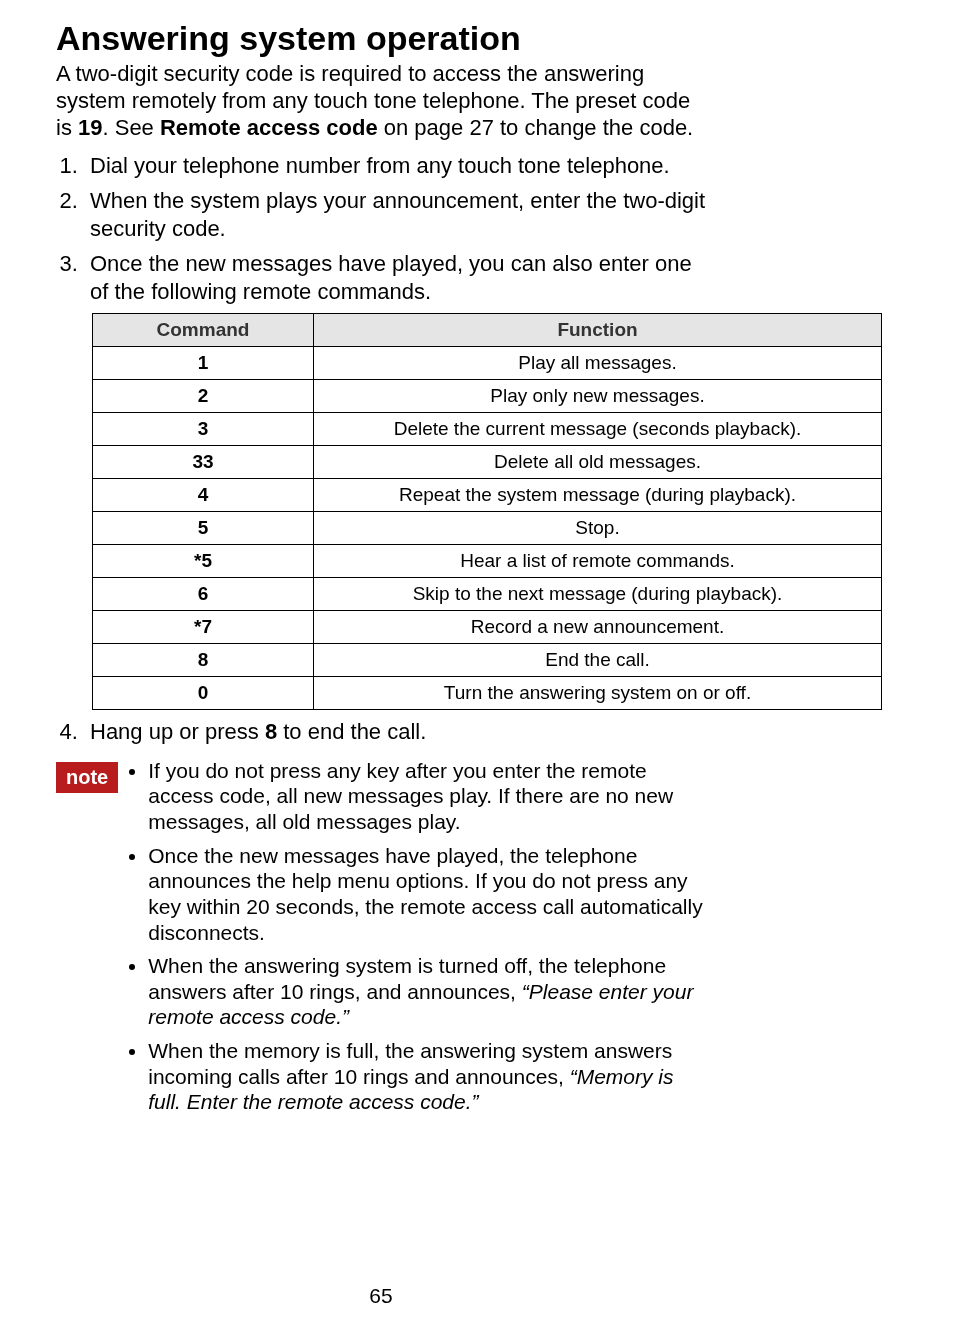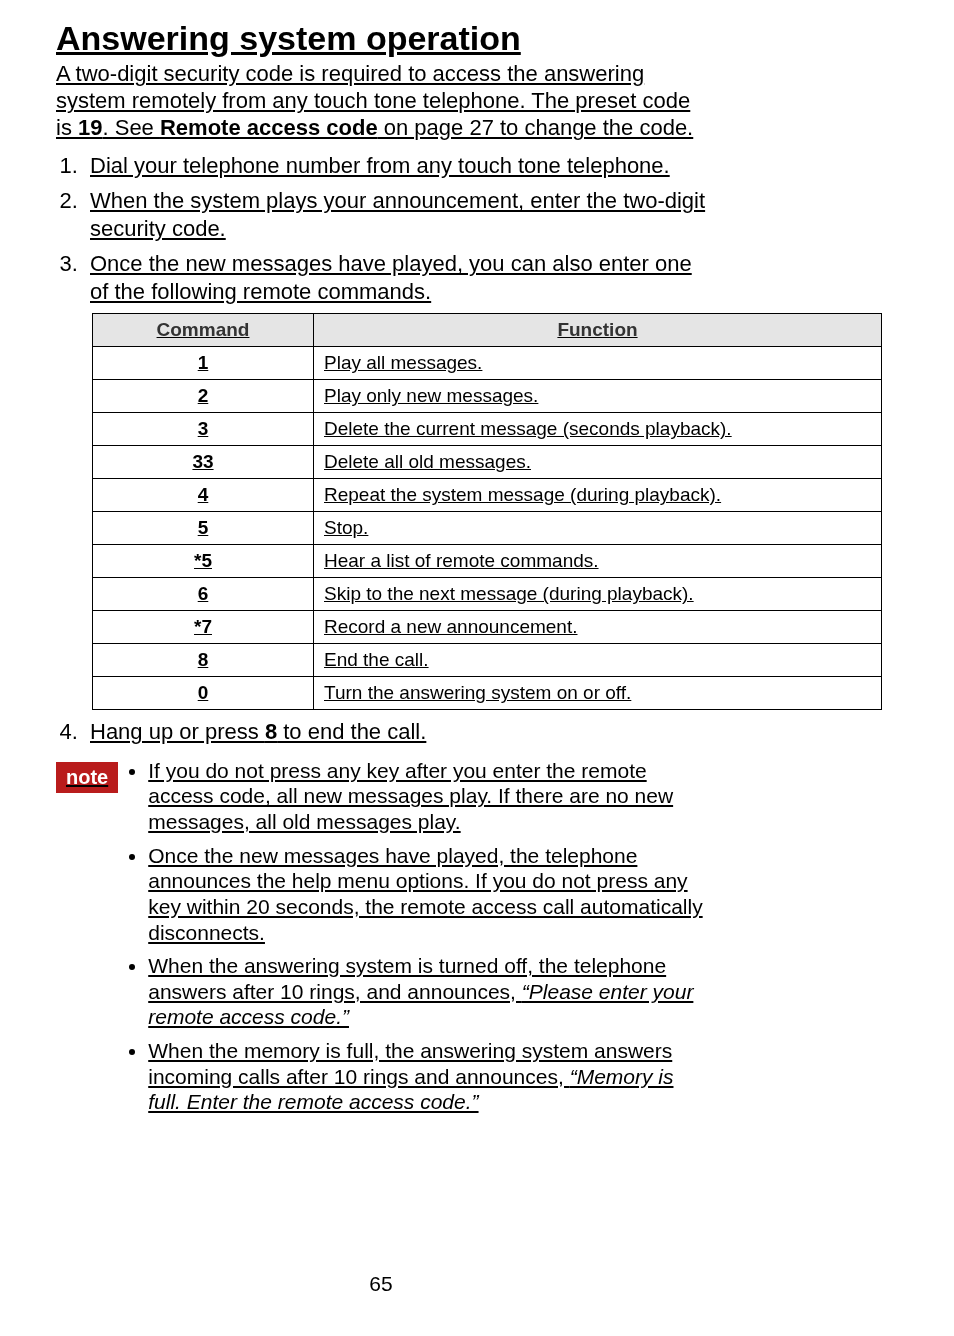--- a/index.html
+++ b/index.html
@@ -8,21 +8,20 @@
     background: #fff;
     font-family: "Helvetica Neue", Helvetica, Arial, sans-serif;
     color: #000;
   }
   .page {
     width: 762px;
     min-height: 1336px;
     box-sizing: border-box;
     padding: 20px 56px 12px 56px;
     position: relative;
-    text-decoration: underline;
   }
   h1.title {
     font-size: 34px;
     font-weight: 700;
     margin: 0 0 4px 0;
     line-height: 1.1;
   }
   h2.subtitle {
     font-size: 25px;
     font-weight: 700;
@@ -66,21 +65,21 @@
     font-size: 19px;
     color: #333;
     text-align: center;
   }
   table.cmd td.cmd-col {
     width: 200px;
     text-align: center;
     font-weight: 700;
   }
   table.cmd td.fn-col {
-    text-align: left;
+    text-align: center;
   }
   .note-row {
     display: flex;
     align-items: flex-start;
     margin-top: 8px;
   }
   .note-badge {
     background: #b91c1c;
     color: #fff;
     font-weight: 700;
@@ -98,21 +97,21 @@
   }
   ul.notes li {
     margin-bottom: 8px;
   }
   ul.notes li .italic {
     font-style: italic;
     text-align: right;
   }
   .page-num {
     position: absolute;
-    bottom: 40px;
+    bottom: 28px;
     width: 100%;
     left: 0;
     text-align: center;
     font-size: 21px;
   }
 </style>
 </head>
 <body>
 
 <div class="page">

